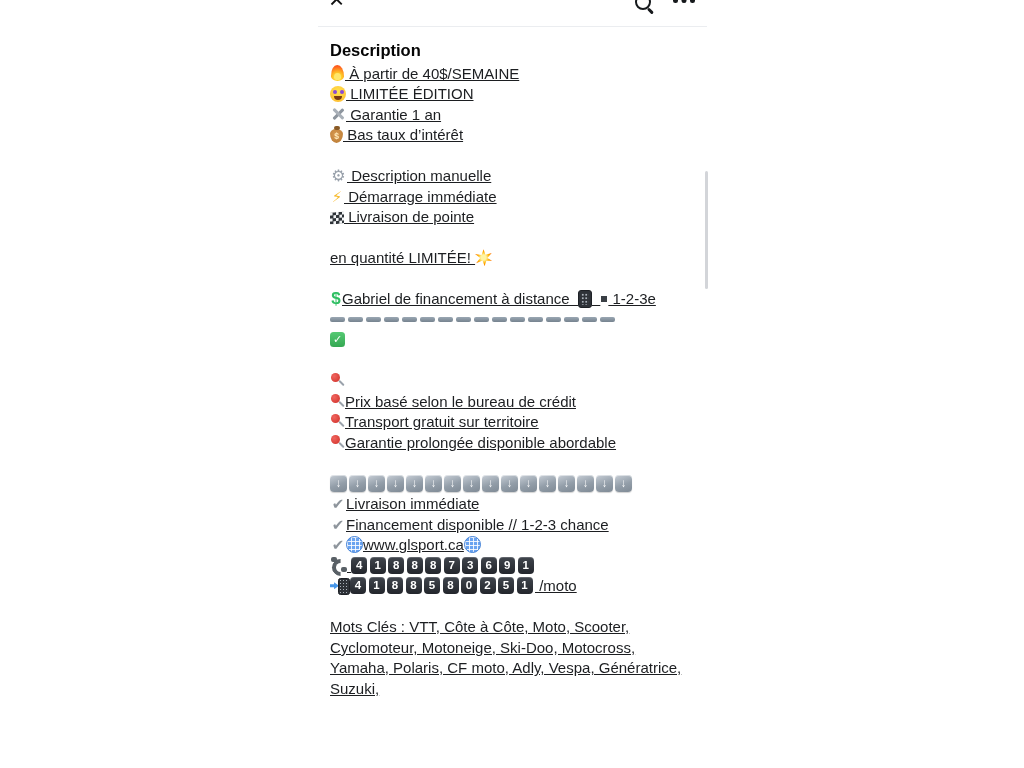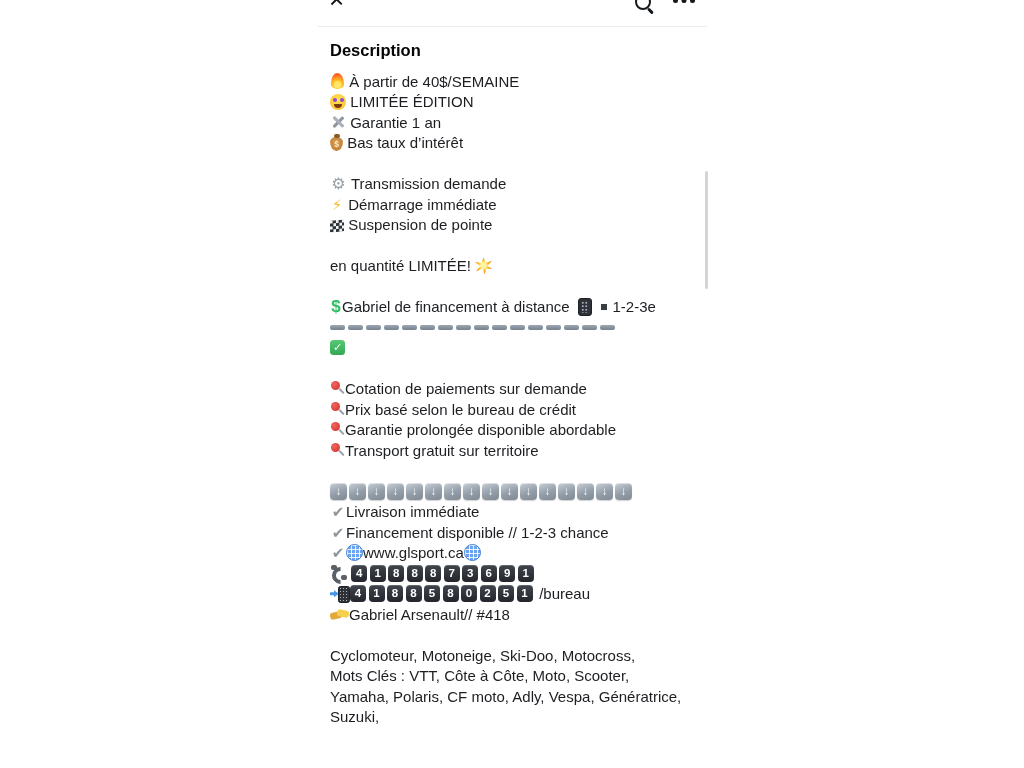--- a/index.html
+++ b/index.html
@@ -8,23 +8,23 @@
   
   .topbar{position:relative;height:26px;border-bottom:1px solid #ebedf0;overflow:hidden;}
   .close-btn{position:absolute;left:11px;top:-14px;font-size:26px;font-weight:400;color:#111;line-height:26px;}
   .search-btn{position:absolute;right:52px;top:-6px;width:20px;height:20px;}
   .search-btn::before{content:"";position:absolute;left:0;top:0;width:12px;height:12px;border:2.6px solid #16191c;border-radius:50%;}
   .search-btn::after{content:"";position:absolute;left:13px;top:13px;width:7px;height:2.8px;background:#16191c;border-radius:2px;transform:rotate(45deg);transform-origin:0 50%;}
   .more-btn{position:absolute;right:8px;top:-2px;width:26px;height:8px;}
   .more-btn::before{content:"";position:absolute;left:0;top:0;width:4.5px;height:4.5px;border-radius:50%;background:#16191c;box-shadow:8.5px 0 0 #16191c,17px 0 0 #16191c;}
   
   .content{padding:12px 12px 0 12px;}
-  .heading{font-size:16.5px;font-weight:700;color:#050505;line-height:22px;margin-bottom:10px;}
+  .heading{font-size:16.5px;font-weight:700;color:#050505;line-height:22px;margin-bottom:2px;}
   .line{height:20.5px;display:flex;align-items:center;font-size:15px;white-space:pre;color:#1c1e21;}
-  .tx{white-space:pre;}
+  .tx{white-space:pre;text-decoration:underline;}
   
   .scroll-thumb{position:absolute;left:387px;top:171px;width:3px;height:118px;background:#d3d5d9;border-radius:3px;}
   
   .em{display:inline-block;position:relative;flex:none;}
   .em-fire{width:13px;height:16px;margin:0 1px;background:radial-gradient(circle at 50% 78%,#ffd12b 0 28%,#ff9d21 52%,#ff5a1f 80%);border-radius:48% 52% 50% 50%/68% 72% 30% 30%;}
   .em-fire::after{content:"";position:absolute;left:3px;top:8px;width:7px;height:7px;background:#ffe66b;border-radius:50% 50% 50% 50%/60% 60% 40% 40%;}
   .em-star-struck{width:16px;height:16px;border-radius:50%;background:radial-gradient(circle at 50% 35%,#ffe34d,#ffb82e);}
   .em-star-struck::before{content:"";position:absolute;left:2.5px;top:4.5px;width:4px;height:4px;background:#8a4bd6;border-radius:50%;box-shadow:7px 0 0 #8a4bd6;}
   .em-star-struck::after{content:"";position:absolute;left:4px;top:10px;width:8px;height:4.5px;background:#7a3b12;border-radius:0 0 8px 8px;}
   .em-tools{width:16px;height:16px;}
@@ -80,43 +80,42 @@
     <span class="more-btn"></span>
   </div>
   <div class="content">
     <div class="heading">Description</div>
     <div id="lines">
         <div class="line"><span class="em em-fire"></span><span class="tx"> À partir de 40$/SEMAINE</span></div>
         <div class="line"><span class="em em-star-struck"></span><span class="tx"> LIMITÉE ÉDITION</span></div>
         <div class="line"><span class="em em-tools"></span><span class="tx"> Garantie 1 an</span></div>
         <div class="line"><span class="em em-money-bag"></span><span class="tx"> Bas taux d’intérêt</span></div>
         <div class="line"></div>
-        <div class="line"><span class="em em-gear"></span><span class="tx"> Transmission demande</span></div>
+        <div class="line"><span class="em em-gear"></span><span class="tx"> Description manuelle</span></div>
         <div class="line"><span class="em em-zap"></span><span class="tx"> Démarrage immédiate</span></div>
-        <div class="line"><span class="em em-checkered-flag"></span><span class="tx"> Suspension de pointe</span></div>
+        <div class="line"><span class="em em-checkered-flag"></span><span class="tx"> Livraison de pointe</span></div>
         <div class="line"></div>
         <div class="line"><span class="tx">en quantité LIMITÉE! </span><span class="em em-collision"></span></div>
         <div class="line"></div>
         <div class="line"><span class="em em-dollar"></span><span class="tx">Gabriel de financement à distance  </span><span class="em em-mobile"></span><span class="tx">  </span><span class="em em-square"></span><span class="tx"> 1-2-3e</span></div>
         <div class="line"><span class="em em-minus"></span><span class="em em-minus"></span><span class="em em-minus"></span><span class="em em-minus"></span><span class="em em-minus"></span><span class="em em-minus"></span><span class="em em-minus"></span><span class="em em-minus"></span><span class="em em-minus"></span><span class="em em-minus"></span><span class="em em-minus"></span><span class="em em-minus"></span><span class="em em-minus"></span><span class="em em-minus"></span><span class="em em-minus"></span><span class="em em-minus"></span></div>
         <div class="line"><span class="em em-check-green"></span></div>
         <div class="line"></div>
-        <div class="line"><span class="em em-pin"></span><span class="tx">Cotation de paiements sur demande</span></div>
+        <div class="line"><span class="em em-pin"></span></div>
         <div class="line"><span class="em em-pin"></span><span class="tx">Prix basé selon le bureau de crédit</span></div>
+        <div class="line"><span class="em em-pin"></span><span class="tx">Transport gratuit sur territoire</span></div>
         <div class="line"><span class="em em-pin"></span><span class="tx">Garantie prolongée disponible abordable</span></div>
-        <div class="line"><span class="em em-pin"></span><span class="tx">Transport gratuit sur territoire</span></div>
         <div class="line"></div>
         <div class="line"><span class="em em-arrow-down"></span><span class="em em-arrow-down"></span><span class="em em-arrow-down"></span><span class="em em-arrow-down"></span><span class="em em-arrow-down"></span><span class="em em-arrow-down"></span><span class="em em-arrow-down"></span><span class="em em-arrow-down"></span><span class="em em-arrow-down"></span><span class="em em-arrow-down"></span><span class="em em-arrow-down"></span><span class="em em-arrow-down"></span><span class="em em-arrow-down"></span><span class="em em-arrow-down"></span><span class="em em-arrow-down"></span><span class="em em-arrow-down"></span></div>
         <div class="line"><span class="em em-check-gray"></span><span class="tx">Livraison immédiate</span></div>
         <div class="line"><span class="em em-check-gray"></span><span class="tx">Financement disponible // 1-2-3 chance</span></div>
         <div class="line"><span class="em em-check-gray"></span><span class="em em-globe"></span><span class="tx">www.glsport.ca</span><span class="em em-globe"></span></div>
         <div class="line"><span class="em em-phone"></span><span class="tx"> </span><span class="keycap">4</span><span class="keycap">1</span><span class="keycap">8</span><span class="keycap">8</span><span class="keycap">8</span><span class="keycap">7</span><span class="keycap">3</span><span class="keycap">6</span><span class="keycap">9</span><span class="keycap">1</span></div>
-        <div class="line"><span class="em em-phone-arrow"></span><span class="keycap">4</span><span class="keycap">1</span><span class="keycap">8</span><span class="keycap">8</span><span class="keycap">5</span><span class="keycap">8</span><span class="keycap">0</span><span class="keycap">2</span><span class="keycap">5</span><span class="keycap">1</span><span class="tx"> /bureau</span></div>
-        <div class="line"><span class="em em-handshake"></span><span class="tx">Gabriel Arsenault// #418</span></div>
+        <div class="line"><span class="em em-phone-arrow"></span><span class="keycap">4</span><span class="keycap">1</span><span class="keycap">8</span><span class="keycap">8</span><span class="keycap">5</span><span class="keycap">8</span><span class="keycap">0</span><span class="keycap">2</span><span class="keycap">5</span><span class="keycap">1</span><span class="tx"> /moto</span></div>
         <div class="line"></div>
+        <div class="line"><span class="tx">Mots Clés : VTT, Côte à Côte, Moto, Scooter,</span></div>
         <div class="line"><span class="tx">Cyclomoteur, Motoneige, Ski-Doo, Motocross,</span></div>
-        <div class="line"><span class="tx">Mots Clés : VTT, Côte à Côte, Moto, Scooter,</span></div>
         <div class="line"><span class="tx">Yamaha, Polaris, CF moto, Adly, Vespa, Génératrice,</span></div>
         <div class="line"><span class="tx">Suzuki,</span></div>
       </div>
   </div>
   <div class="scroll-thumb"></div>
 </div>
 
 </body></html>

